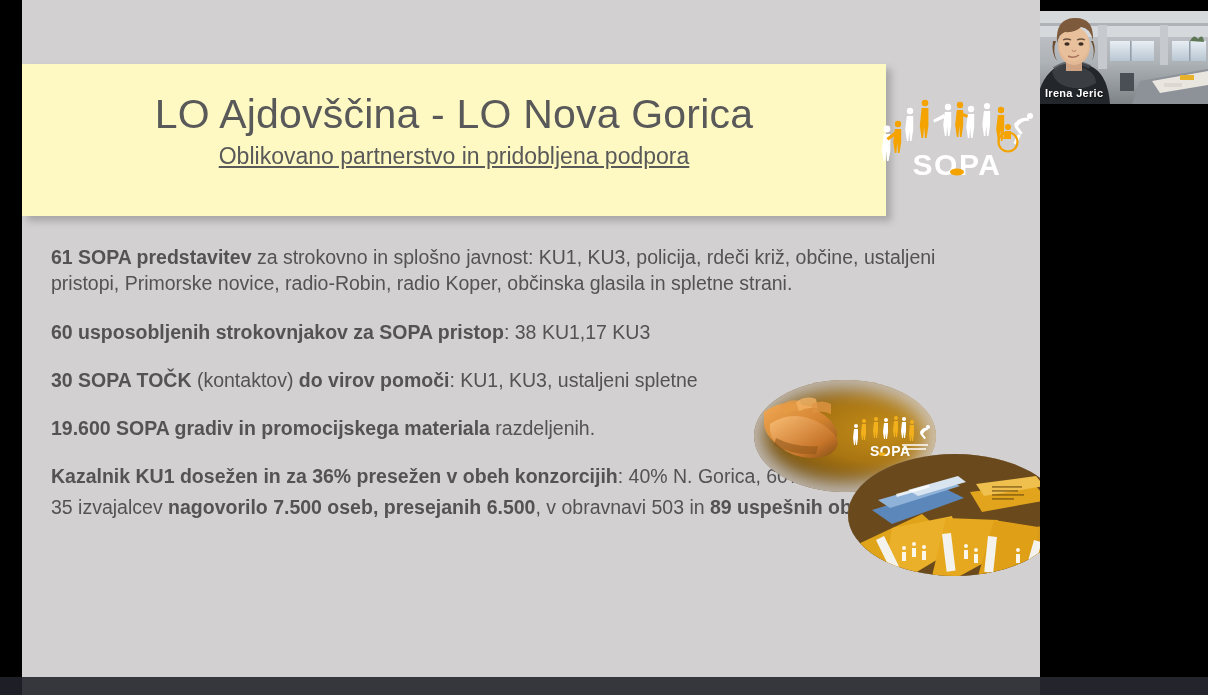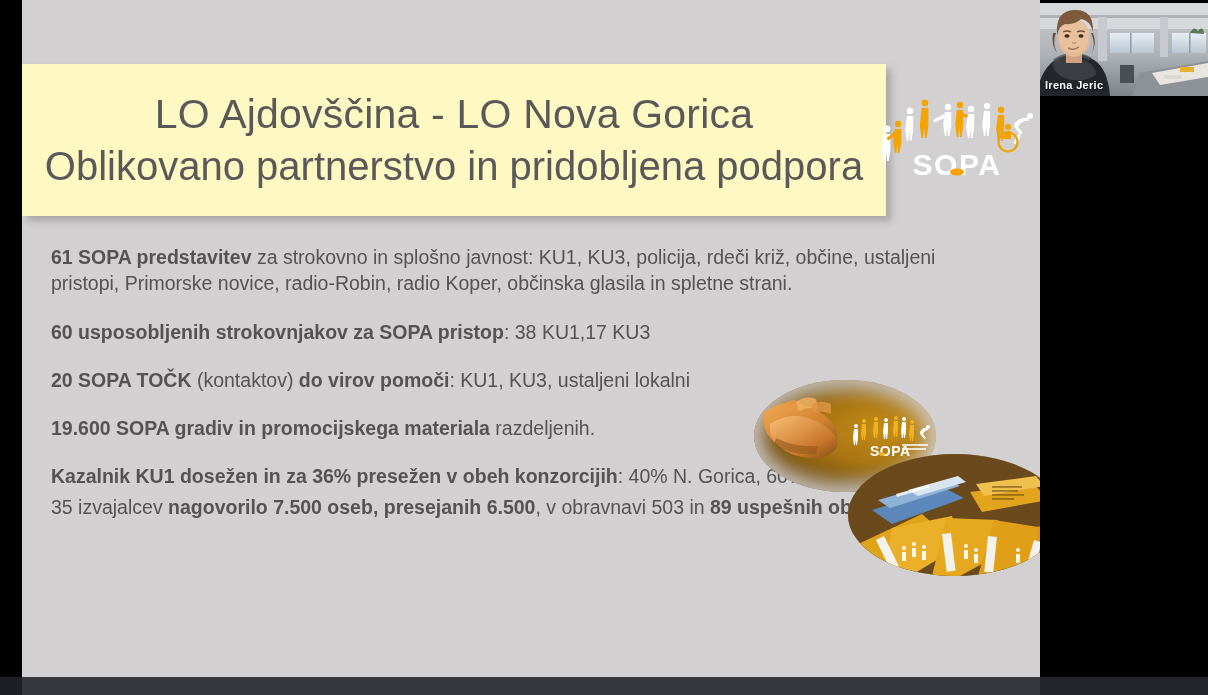--- a/index.html
+++ b/index.html
@@ -45,25 +45,26 @@
   #title-main {
     color: #595959;
     font-size: 41px;
     font-weight: 400;
     letter-spacing: 0.2px;
     line-height: 1.12;
     white-space: nowrap;
   }
   #title-sub {
     color: #595959;
-    font-size: 40px;
+    font-size: 23px;
     font-weight: 400;
     line-height: 1.15;
     margin-top: 5px;
     white-space: nowrap;
+    text-decoration: underline;
   }
 
   
   #header-logo {
     position: absolute;
     left: 853px;
     top: 96px;
     width: 165px;
     height: 85px;
   }
@@ -130,21 +131,21 @@
     height: 122px;
     background:
       radial-gradient(ellipse at 50% 34%, #8a6326 0%, #6d4c1c 55%, #4a3312 100%);
     box-shadow: 0 0 16px 9px rgba(210,208,209,0.8) inset;
   }
 
   
   #webcam {
     position: absolute;
     left: 1040px;
-    top: 3px;
+    top: 11px;
     width: 168px;
     height: 93px;
     overflow: hidden;
     background: #0c0e12;
   }
   #cam-scene { position: absolute; inset: 0; }
   #cam-name {
     position: absolute;
     left: 5px;
     bottom: 5px;
@@ -231,21 +232,21 @@
         </g>
 
         <text x="82" y="79" font-family="Liberation Sans, sans-serif" font-size="30" font-weight="700" fill="#ffffff" text-anchor="middle" letter-spacing="1.5">SOPA</text>
         <ellipse cx="82" cy="76" rx="7" ry="3.4" fill="#f5a300"></ellipse>
       </svg>
     </div>
 
     <div id="body-copy">
       <p class="para gap-lg"><span class="b">61 SOPA predstavitev</span><span> za strokovno in splošno javnost: KU1, KU3, policija, rdeči križ, občine, ustaljeni pristopi, Primorske novice, radio-Robin, radio Koper, občinska glasila in spletne strani.</span></p>
       <p class="para gap-md"><span class="b">60 usposobljenih strokovnjakov za SOPA pristop</span><span>: 38 KU1,17 KU3</span></p>
-      <p class="para gap-md"><span class="b">20  SOPA TOČK</span><span> (kontaktov) </span><span class="b">do  virov pomoči</span><span>: KU1, KU3, ustaljeni lokalni</span></p>
+      <p class="para gap-md"><span class="b">30  SOPA TOČK</span><span> (kontaktov) </span><span class="b">do  virov pomoči</span><span>: KU1, KU3, ustaljeni spletne</span></p>
       <p class="para gap-md"><span class="b">19.600 SOPA gradiv in promocijskega materiala</span><span> razdeljenih.</span></p>
       <p class="para tight"><span class="b">Kazalnik KU1 dosežen in za 36% presežen v obeh konzorcijih</span><span>:  40%  N. Gorica, 60% Ajdovščina</span></p>
       <p class="para"><span>35 izvajalcev </span><span class="b">nagovorilo 7.500 oseb, presejanih 6.500</span><span>,  v  obravnavi 503 in </span><span class="b">89 uspešnih obravnav</span></p>
     </div>
 
     <div id="collage">
 
       <div class="oval" id="oval-hands">
         <svg id="hands-art" viewBox="0 0 128 120" aria-hidden="true">
           <defs>

